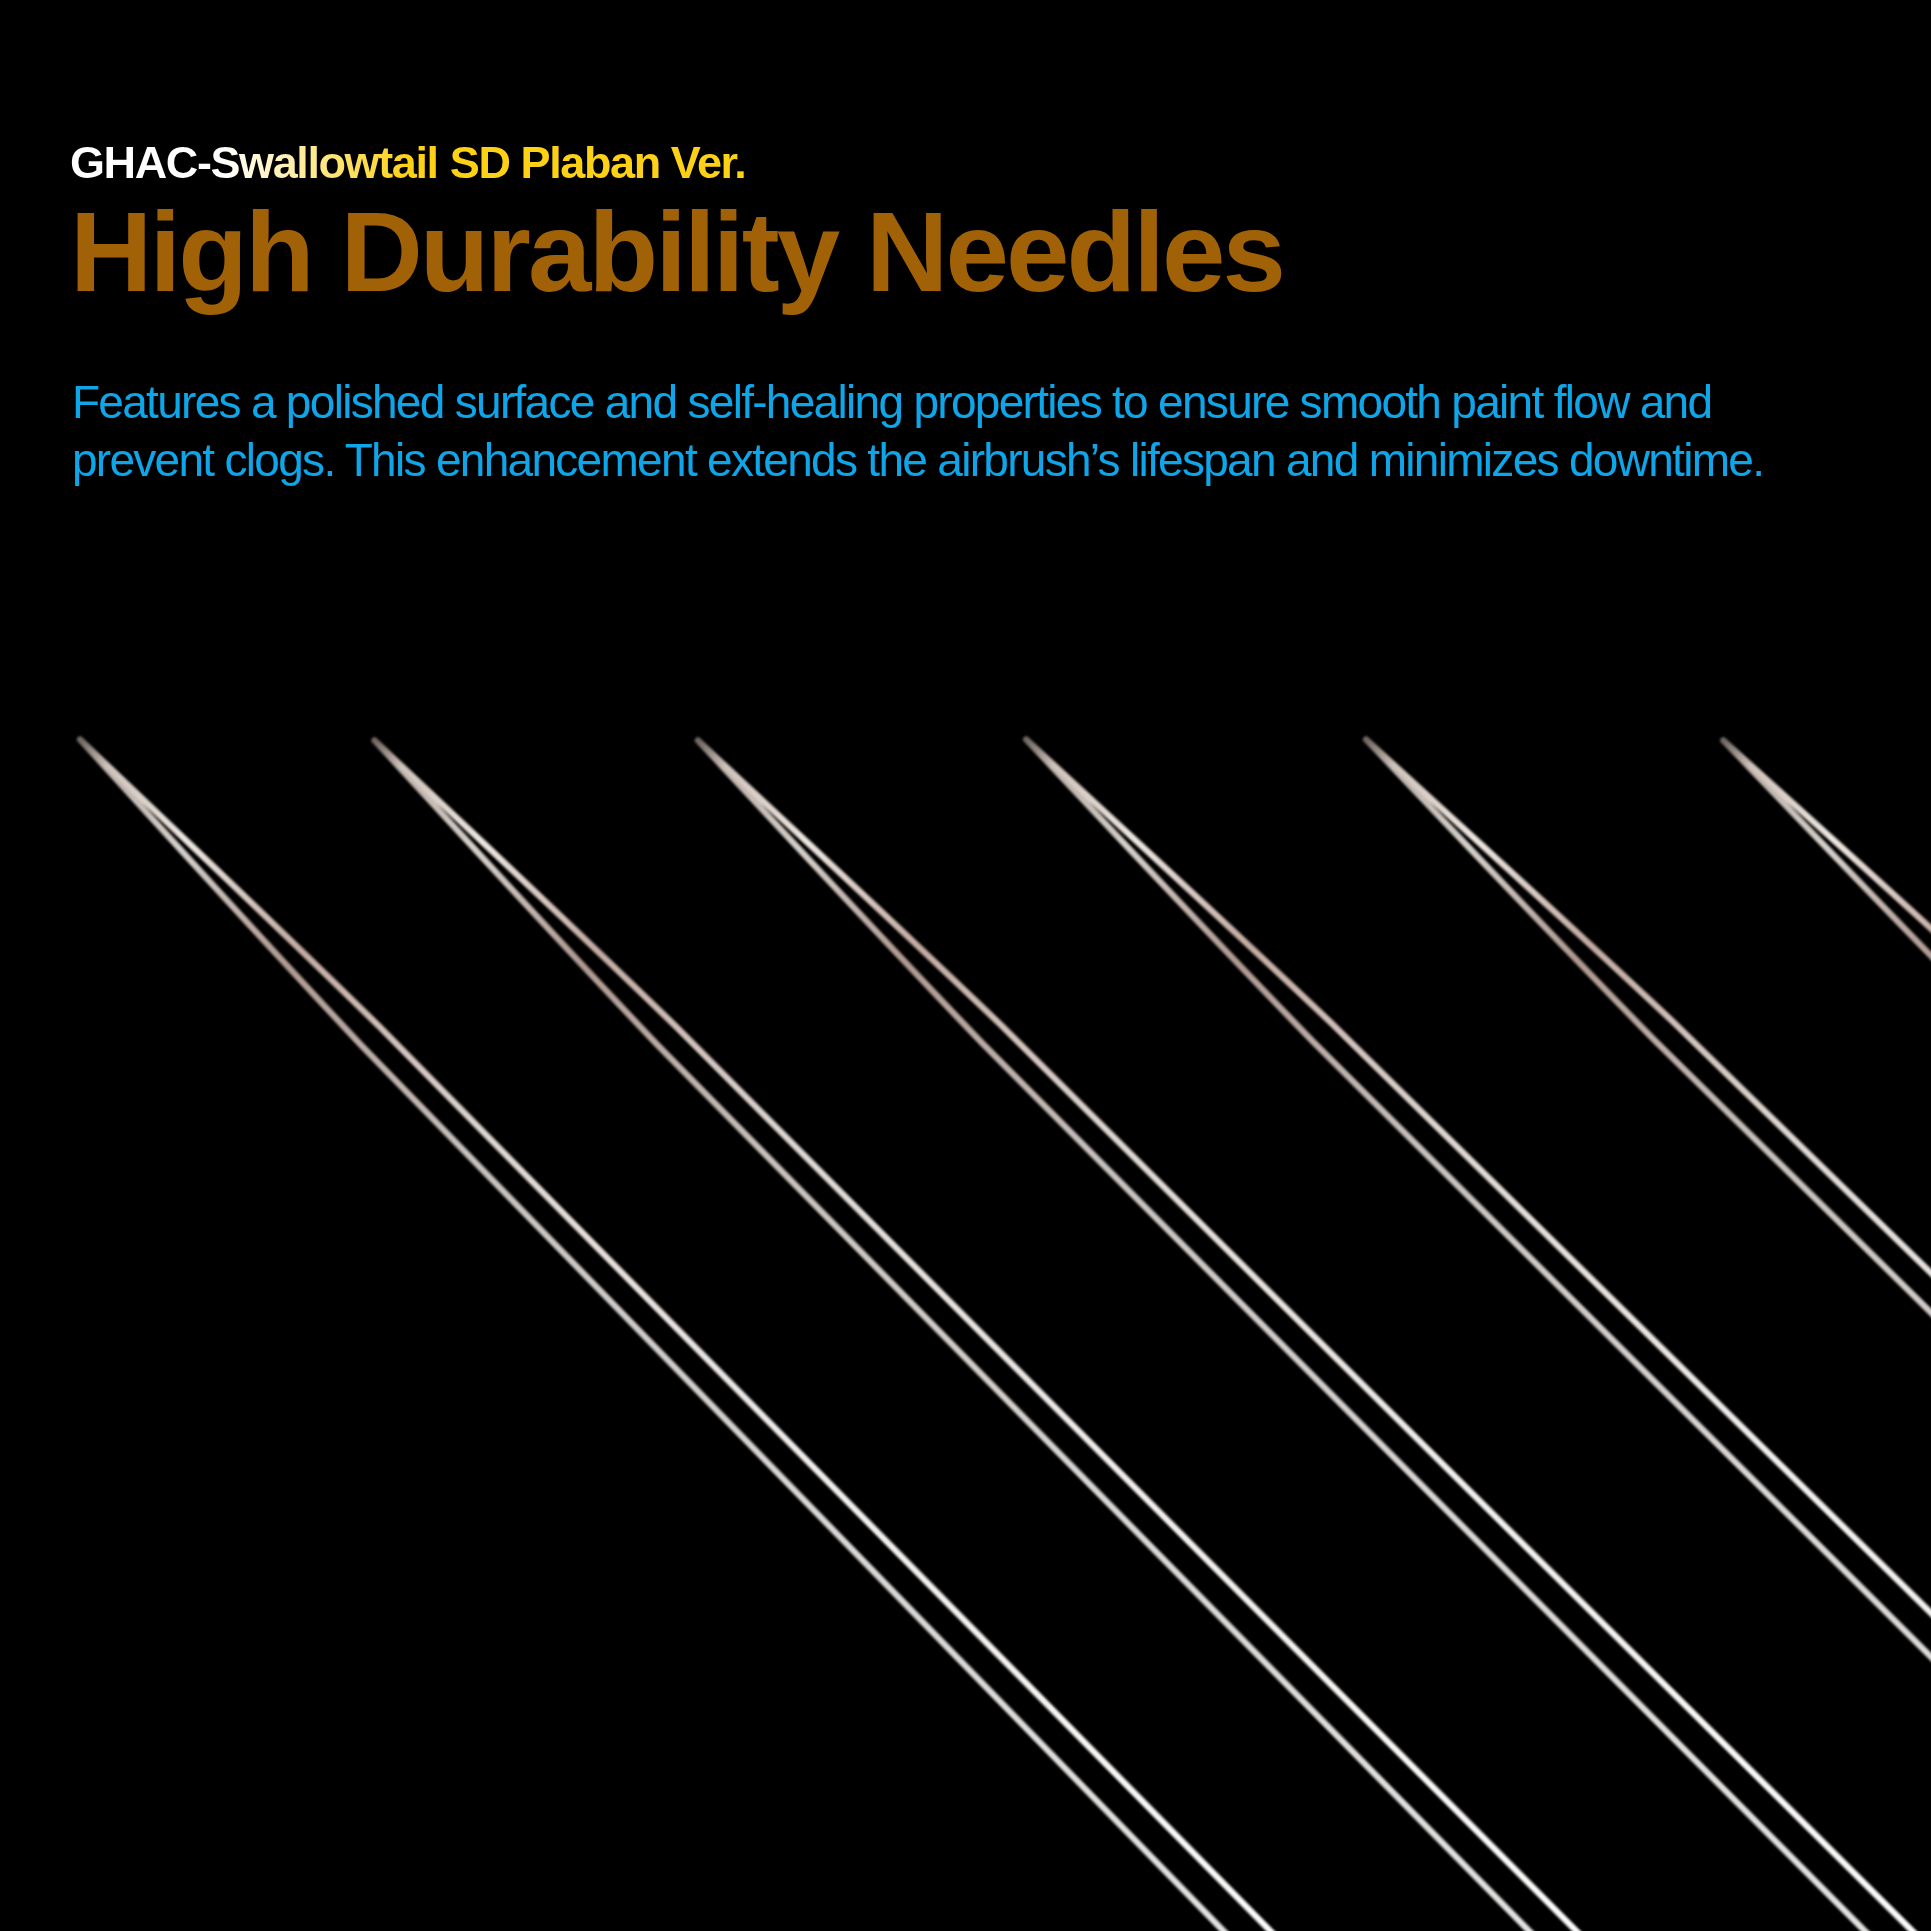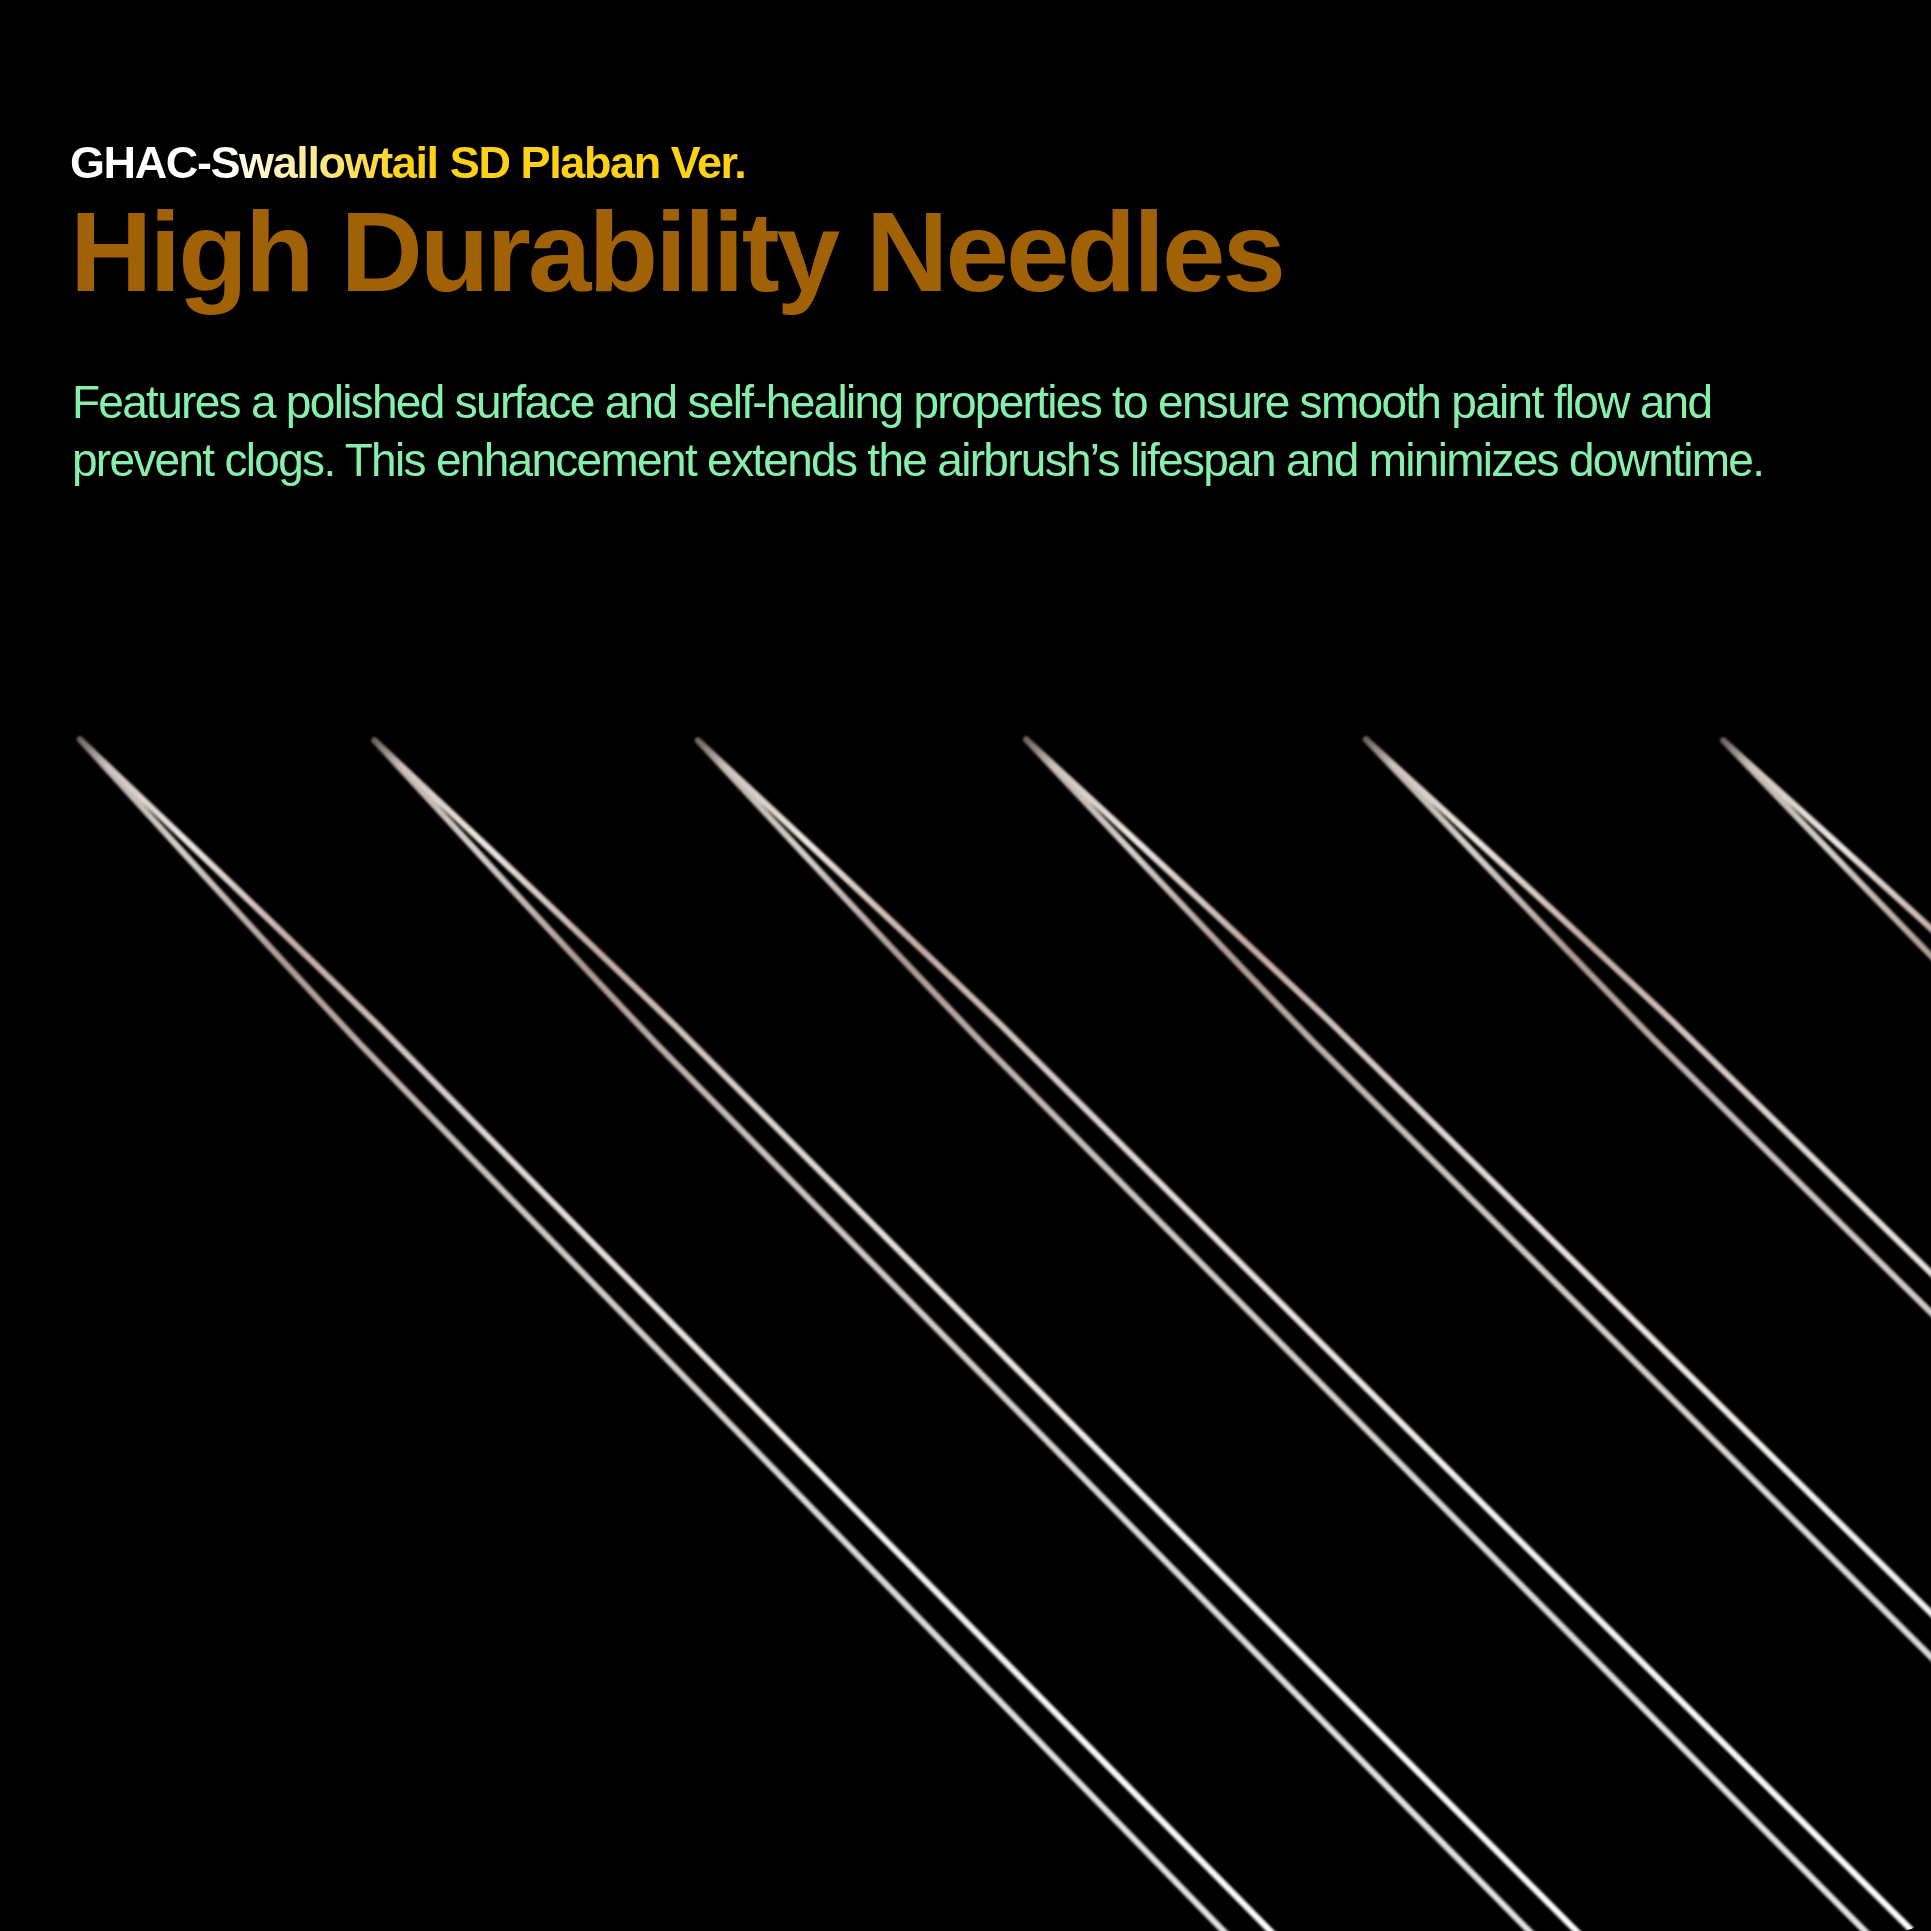--- a/index.html
+++ b/index.html
@@ -7,21 +7,20 @@
     padding: 0;
     background: #000;
   }
   .canvas {
     position: relative;
     width: 1931px;
     height: 1931px;
     background: #000000;
     overflow: hidden;
     font-family: "Liberation Sans", "DejaVu Sans", sans-serif;
-    border-radius: 31px;
   }
   .needles-svg {
     position: absolute;
     left: 0;
     top: 0;
     width: 1931px;
     height: 1931px;
     display: block;
   }
   .header {
@@ -66,21 +65,21 @@
   .description {
     position: absolute;
     left: 1.9px;
     top: 373px;
     margin: 0;
     width: 1854px;
     font-size: 46px;
     font-weight: 400;
     letter-spacing: -1.7px;
     line-height: 58px;
-    color: #86efac;
+    color: #0ea5e9;
     white-space: pre-line;
   }
 </style>
 </head>
 <body>
 
 <div class="canvas">
 
   <svg class="needles-svg" viewBox="0 0 2000 2000" xmlns="http://www.w3.org/2000/svg">
     <defs>

